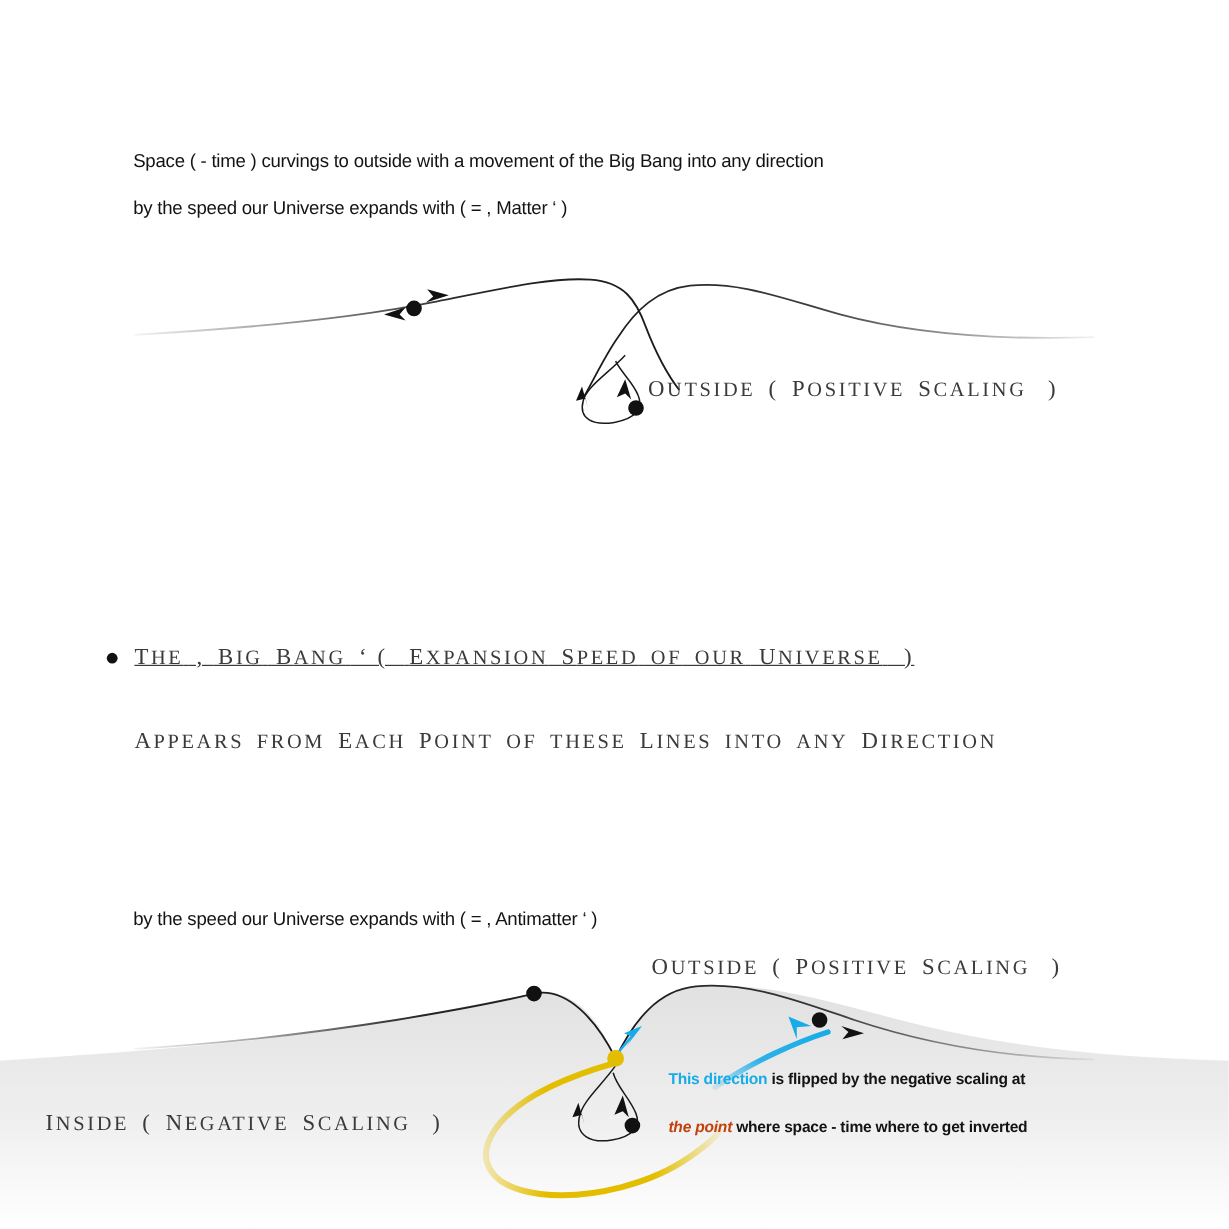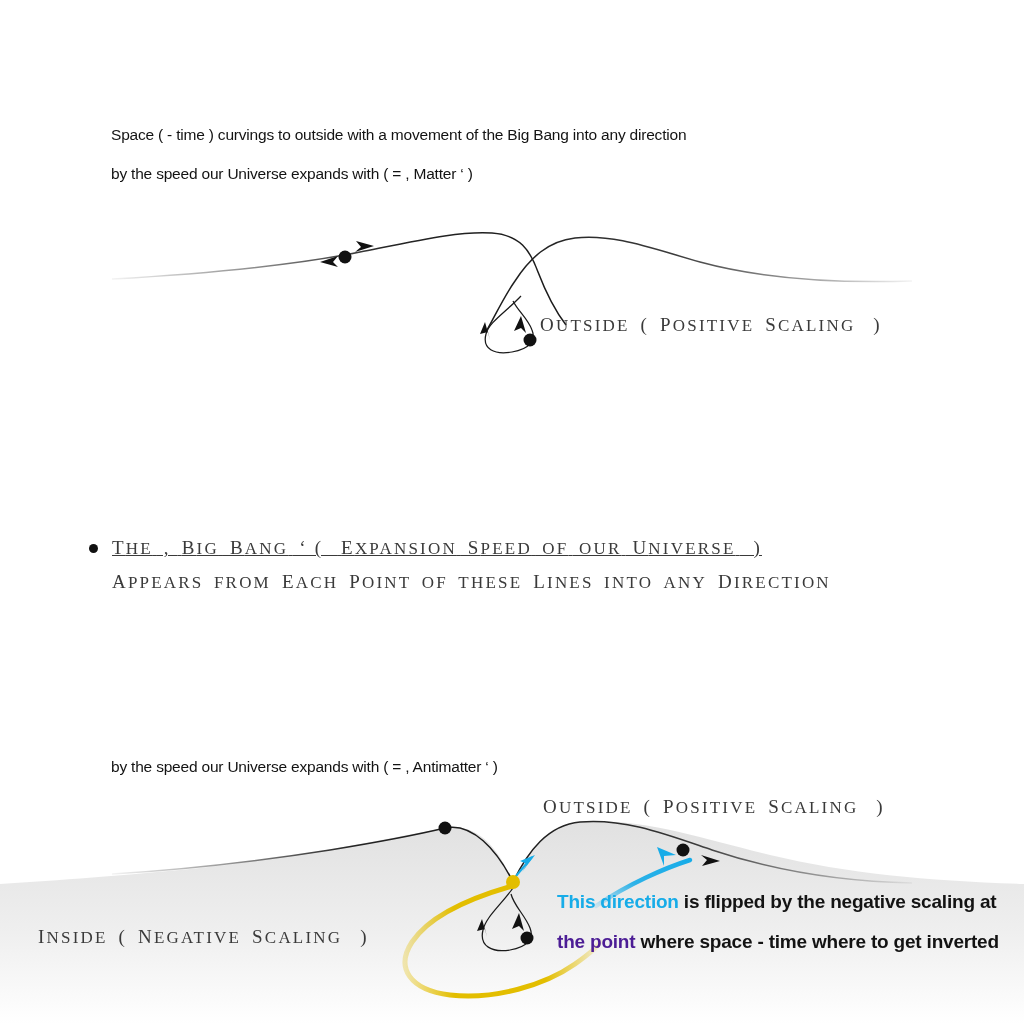--- a/index.html
+++ b/index.html
@@ -42,27 +42,27 @@
     position:absolute;
     width:9px;height:9px;border-radius:50%;
     background:#111;
   }
 
   
   .anno{
     position:absolute;
     font-family:"Liberation Sans",sans-serif;
     font-weight:bold;
-    font-size:19px;
+    font-size:13px;
     color:#131313;
     white-space:nowrap;
     letter-spacing:-0.2px;
   }
   .anno .hl-blue{color:#17ACE8;}
-  .anno .hl-gold{color:#4c1d95;}
+  .anno .hl-gold{color:#c2410c;font-style:italic;}
 </style>
 </head>
 <body>
 
 <div class="stage">
 
   <svg class="svg-layer" viewBox="0 0 1024 1024">
     <defs>
       <linearGradient id="fadeLeft" x1="0" y1="0" x2="1" y2="0">
         <stop offset="0%" stop-color="#1a1a1a" stop-opacity="0.05"></stop>
@@ -169,21 +169,21 @@
     <span class="big">B</span><span class="sm">IG</span>
     <span class="big">&nbsp;B</span><span class="sm">ANG</span>
     <span class="big">&nbsp;‘&nbsp;(&nbsp;&nbsp;</span>
     <span class="big">E</span><span class="sm">XPANSION</span>
     <span class="big">&nbsp;S</span><span class="sm">PEED</span>
     <span class="sm">&nbsp;OF</span>
     <span class="sm">&nbsp;OUR</span>
     <span class="big">&nbsp;U</span><span class="sm">NIVERSE</span>
     <span class="big">&nbsp;&nbsp;)</span>
   </div>
-  <div class="scaps bullet-line" style="left:112px; top:571px;">
+  <div class="scaps bullet-line" style="left:112px; top:607px;">
     <span class="big">A</span><span class="sm">PPEARS</span>
     <span class="sm">&nbsp;FROM</span>
     <span class="big">&nbsp;E</span><span class="sm">ACH</span>
     <span class="big">&nbsp;P</span><span class="sm">OINT</span>
     <span class="sm">&nbsp;OF</span>
     <span class="sm">&nbsp;THESE</span>
     <span class="big">&nbsp;L</span><span class="sm">INES</span>
     <span class="sm">&nbsp;INTO</span>
     <span class="sm">&nbsp;ANY</span>
     <span class="big">&nbsp;D</span><span class="sm">IRECTION</span>

